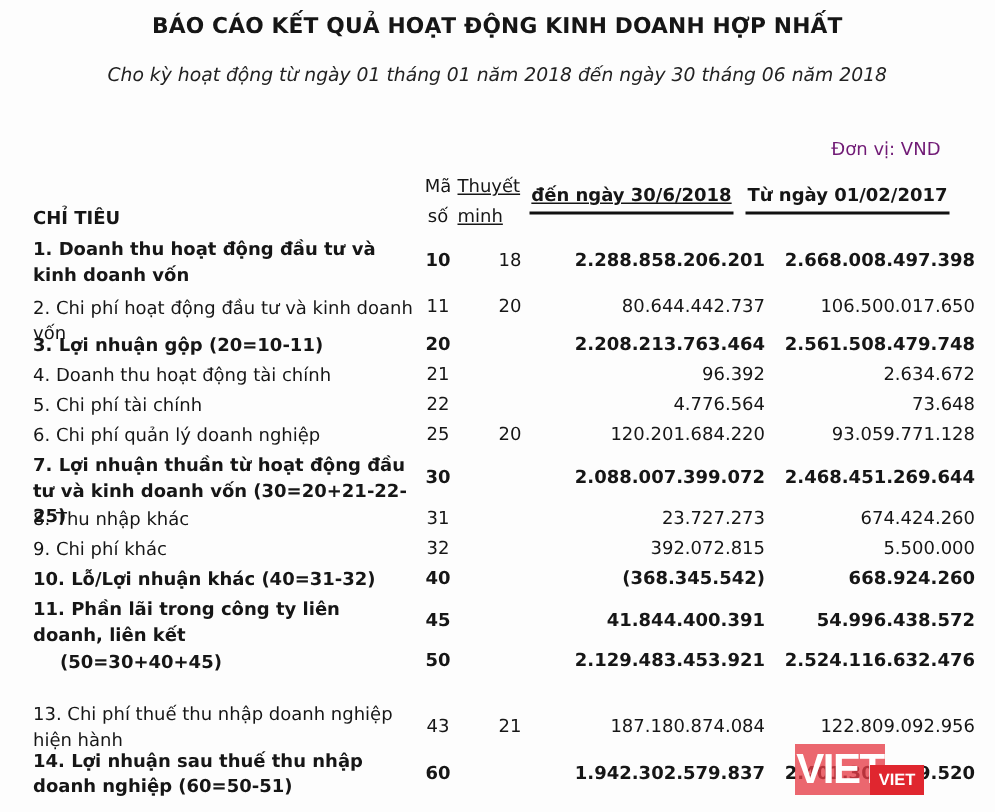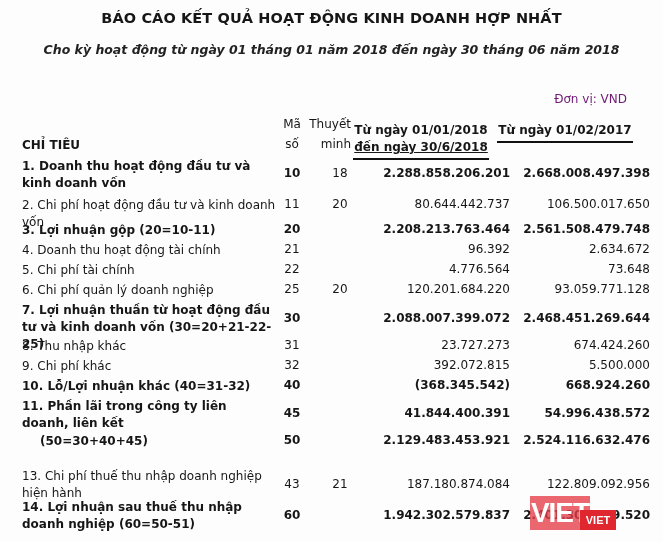--- a/index.html
+++ b/index.html
@@ -8,29 +8,29 @@
     background: #fdfdfd; color: #161616;
     font-family: "DejaVu Sans", "Liberation Sans", sans-serif;
     position: relative;
   }
   .title {
     position: absolute; left: 0; width: 663px; top: 10px;
     text-align: center; font-weight: bold; font-size: 14.5px; letter-spacing: 0.1px;
   }
   .subtitle {
     position: absolute; left: 0; width: 663px; top: 42px;
-    text-align: center; font-style: italic; font-size: 12.5px; color: #222; font-weight: bold;
+    text-align: center; font-style: italic; font-size: 12.5px; color: #222;
   }
   .unit {
     position: absolute; right: 36px; top: 92px; font-size: 12px; color: #701a75;
   }
   .hdr { position: absolute; font-size: 12px; }
   .hdr-chitieu { left: 22px; top: 138px; font-weight: bold; }
   .hdr-ma { left: 280px; top: 120px; width: 24px; text-align: center; line-height: 20px; }
-  .hdr-tm { left: 305px; top: 120px; width: 46px; text-align: right; line-height: 20px; }
+  .hdr-tm { left: 305px; top: 120px; width: 46px; text-align: left; line-height: 20px; text-decoration: underline; }
   .hdr-col { top: 122px; width: 136px; text-align: center; font-weight: bold; line-height: 17px; font-size: 12px; padding-bottom: 2px; border-bottom: 2px solid #111; }
   .hdr-c1 { left: 353px; }
   .hdr-c2 { left: 497px; }
 
   .row { position: absolute; left: 22px; width: 620px; font-size: 12px; }
   .row .label { position: absolute; left: 0; width: 250px; line-height: 17px; }
   .row .ma { position: absolute; left: 258px; width: 24px; text-align: center; }
   .row .tm { position: absolute; left: 306px; width: 24px; text-align: center; }
   .row .v1 { position: absolute; left: 330px; width: 158px; text-align: right; }
   .row .v2 { position: absolute; left: 470px; width: 158px; text-align: right; }
@@ -63,21 +63,20 @@
   <div class="hdr hdr-chitieu">CHỈ TIÊU</div>
   <div class="hdr hdr-ma">
     <div style="margin-top:-6px">Mã</div>
     <div>số</div>
   </div>
   <div class="hdr hdr-tm">
     <div style="margin-top:-6px">Thuyết</div>
     <div>minh</div>
   </div>
   <div class="hdr hdr-col hdr-c1">
-    <div>Từ ngày 01/01/2018</div>
     <div style="text-decoration: underline;">đến ngày 30/6/2018</div>
   </div>
   <div class="hdr hdr-col hdr-c2">
     <div>Từ ngày 01/02/2017</div>
   </div>
 </div>
 
 <div class="row bold" style="top:158px;">
   <div class="label">1. Doanh thu hoạt động đầu tư và kinh doanh vốn</div>
   <div class="ma" style="top:8px">10</div>

